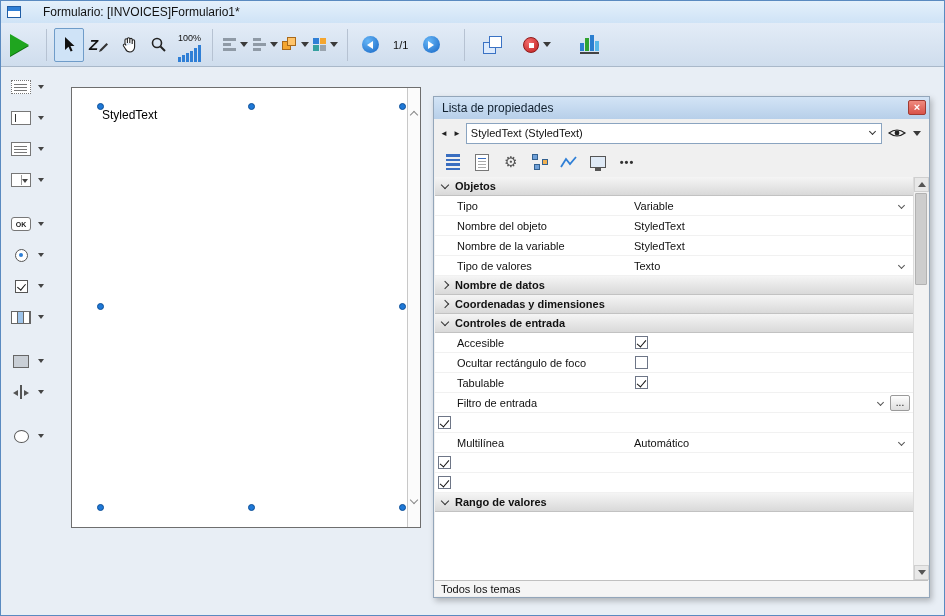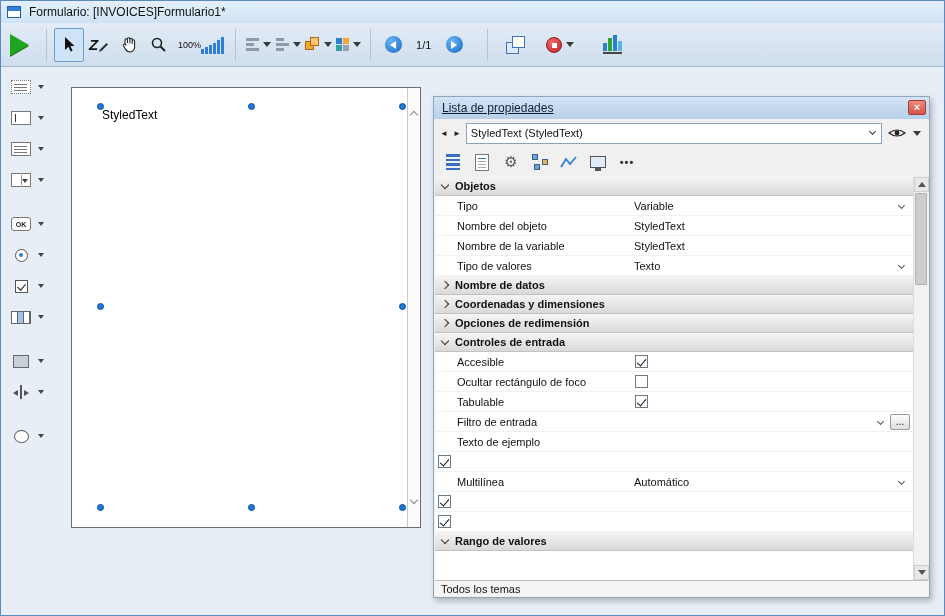--- a/index.html
+++ b/index.html
@@ -7,39 +7,39 @@
   body { font-family: "Liberation Sans", sans-serif; font-size: 11px; color:#111; }
   #app {
     position: relative; width: 945px; height: 616px;
     background: #e8eef5; border: 1px solid #5a8ac0; overflow: hidden;
   }
 
   
   .titlebar {
     position: absolute; left:0; top:0; width:100%; height:22px;
     background: linear-gradient(#e4f0fb, #cfe3f6);
-    display:flex; align-items:center; padding-left:6px; gap:8px;
+    display:flex; align-items:center; padding-left:6px; gap:22px;
     font-size:12px;
   }
   .appicon { width:14px; height:12px; border:1px solid #1f5da5; background:#fff; position:relative; }
   .appicon::before { content:""; position:absolute; left:0; top:0; right:0; height:4px; background:#2f7fd6; }
 
   
   .toolbar {
     position:absolute; left:0; top:22px; width:100%; height:44px;
     background: linear-gradient(#e3ecf7, #cfdded);
     border-bottom:1px solid #a9b8c9;
     display:flex; align-items:center; padding-left:8px;
   }
   .tbtn { display:flex; align-items:center; justify-content:center; height:34px; min-width:30px; cursor:default; position:relative; }
   .tbtn.active { background:#cfe3f7; border:1px solid #6f9cc9; border-radius:2px; }
   .tsep { width:1px; height:32px; background:#b6c2d2; margin:0 7px; }
   .play { width:0; height:0; border-left:19px solid #1fa51f; border-top:11px solid transparent; border-bottom:11px solid transparent; filter: drop-shadow(0 1px 0 #0c6b0c); margin-right:10px; }
   .ddarrow { width:0; height:0; border-left:4px solid transparent; border-right:4px solid transparent; border-top:5px solid #3a3a3a; margin-left:4px; }
-  .zoomctl { display:flex; flex-direction:row; align-items:center; justify-content:flex-end; height:34px; margin:0 4px; }
+  .zoomctl { display:flex; flex-direction:column; align-items:center; justify-content:flex-end; height:34px; margin:0 4px; }
   .zoomlabel { font-size:9px; line-height:10px; }
   .zoombars { display:flex; align-items:flex-end; gap:1px; height:17px; margin-top:2px; }
   .zoombars i { display:block; width:3px; background:#2f7fd6; }
   .zb1{height:5px}.zb2{height:7px}.zb3{height:9px}.zb4{height:11px}.zb5{height:14px}.zb6{height:17px;background:#6fb2ef}
   .grayicon { display:flex; flex-direction:column; gap:2px; }
   .grayicon i { display:block; height:3px; background:#8f9aa6; }
   .gi1 .a{width:13px}.gi1 .b{width:8px}.gi1 .c{width:13px}
   .gi2 .a{width:8px}.gi2 .b{width:13px}.gi2 .c{width:8px}
   .orangeicon { position:relative; width:15px; height:15px; }
   .orangeicon i { position:absolute; width:9px; height:9px; background:#f5a62f; border:1px solid #a9691a; }
@@ -94,21 +94,21 @@
   .formpage { position:absolute; left:70px; top:86px; width:350px; height:441px; background:#fff; border:1px solid #6e6e6e; }
   .formscroll { position:absolute; right:0; top:0; bottom:0; width:13px; border-left:1px solid #c8c8c8; background:#fbfbfb; }
   .fs-chev { position:absolute; left:3px; width:6px; height:6px; border-right:1.4px solid #888; border-bottom:1.4px solid #888; }
   .fs-up { top:24px; transform:rotate(-135deg); }
   .fs-down { bottom:24px; transform:rotate(45deg); }
   .objlabel { position:absolute; left:30px; top:20px; font-size:12px; color:#000; }
   .handle { position:absolute; width:7px; height:7px; border-radius:50%; background:#1e78d7; border:1px solid #0e4f97; }
 
   
   .panel { position:absolute; left:432px; top:95px; width:497px; height:502px; background:#f0f0f0; border:1px solid #93a6ba; box-shadow:2px 3px 6px rgba(0,0,0,.25); }
-  .ptitle { position:absolute; left:0; top:0; right:0; height:22px; background:linear-gradient(#d3e4f6,#b7cfe9); display:flex; align-items:center; padding-left:8px; font-size:12px; color:#12212f;text-decoration:underline; }
+  .ptitle { position:absolute; left:0; top:0; right:0; height:22px; background:linear-gradient(#d3e4f6,#b7cfe9); display:flex; align-items:center; padding-left:8px; font-size:12px; color:#12212f; }
   .closebtn { position:absolute; right:3px; top:3px; width:18px; height:15px; background:linear-gradient(#ef8a7e,#d9534a); border:1px solid #a03b32; border-radius:2px; color:#fff; font-size:11px; line-height:13px; text-align:center; font-weight:bold; }
   .pselector { position:absolute; left:0; top:22px; right:0; height:28px; display:flex; align-items:center; padding:0 6px; gap:4px; }
   .navtris { font-size:8px; letter-spacing:1px; color:#222; }
   .combo { flex:1; height:21px; background:#fff; border:1px solid #8aa4c0; display:flex; align-items:center; padding:0 4px; position:relative; }
   .combo .chev { position:absolute; right:6px; }
   .eyebox { display:flex; align-items:center; gap:3px; padding:0 2px; }
   .pptools { position:absolute; left:0; top:50px; right:0; height:30px; display:flex; align-items:center; gap:5px; padding-left:7px; }
   .ppt { width:24px; height:24px; display:flex; align-items:center; justify-content:center; }
   .ppt-list { display:flex; flex-direction:column; gap:2px; }
   .ppt-list i { width:14px; height:2.5px; background:#3a6ec0; }
@@ -442,24 +442,20 @@
       </div>
 
       <div class="psec">
         <span class="chev right"></span>
         <span>Nombre de datos</span>
       </div>
       <div class="psec">
         <span class="chev right"></span>
         <span>Coordenadas y dimensiones</span>
       </div>
-      <div class="psec">
-        <span class="chev right"></span>
-        <span>Opciones de redimensión</span>
-      </div>
 
       <div class="psec">
         <span class="chev down"></span>
         <span>Controles de entrada</span>
       </div>
       <div class="prow">
         <div class="plabel">Accesible</div>
         <div class="pval">
             <span class="cb checked"></span>
           </div>
@@ -478,26 +474,20 @@
       </div>
       <div class="prow">
         <div class="plabel">Filtro de entrada</div>
         <div class="pval withbtn">
           <span></span>
           <span class="cellchev"></span>
           <span class="ellipsisbtn">...</span>
         </div>
       </div>
       <div class="prow">
-        <div class="plabel">Texto de ejemplo</div>
-        <div class="pval">
-            <span></span>
-          </div>
-      </div>
-      <div class="prow">
         <div class="pval">
             <span class="cb checked"></span>
           </div>
       </div>
       <div class="prow">
         <div class="plabel">Multilínea</div>
         <div class="pval">
             <span>Automático</span>
             <span class="cellchev"></span>
           </div>

